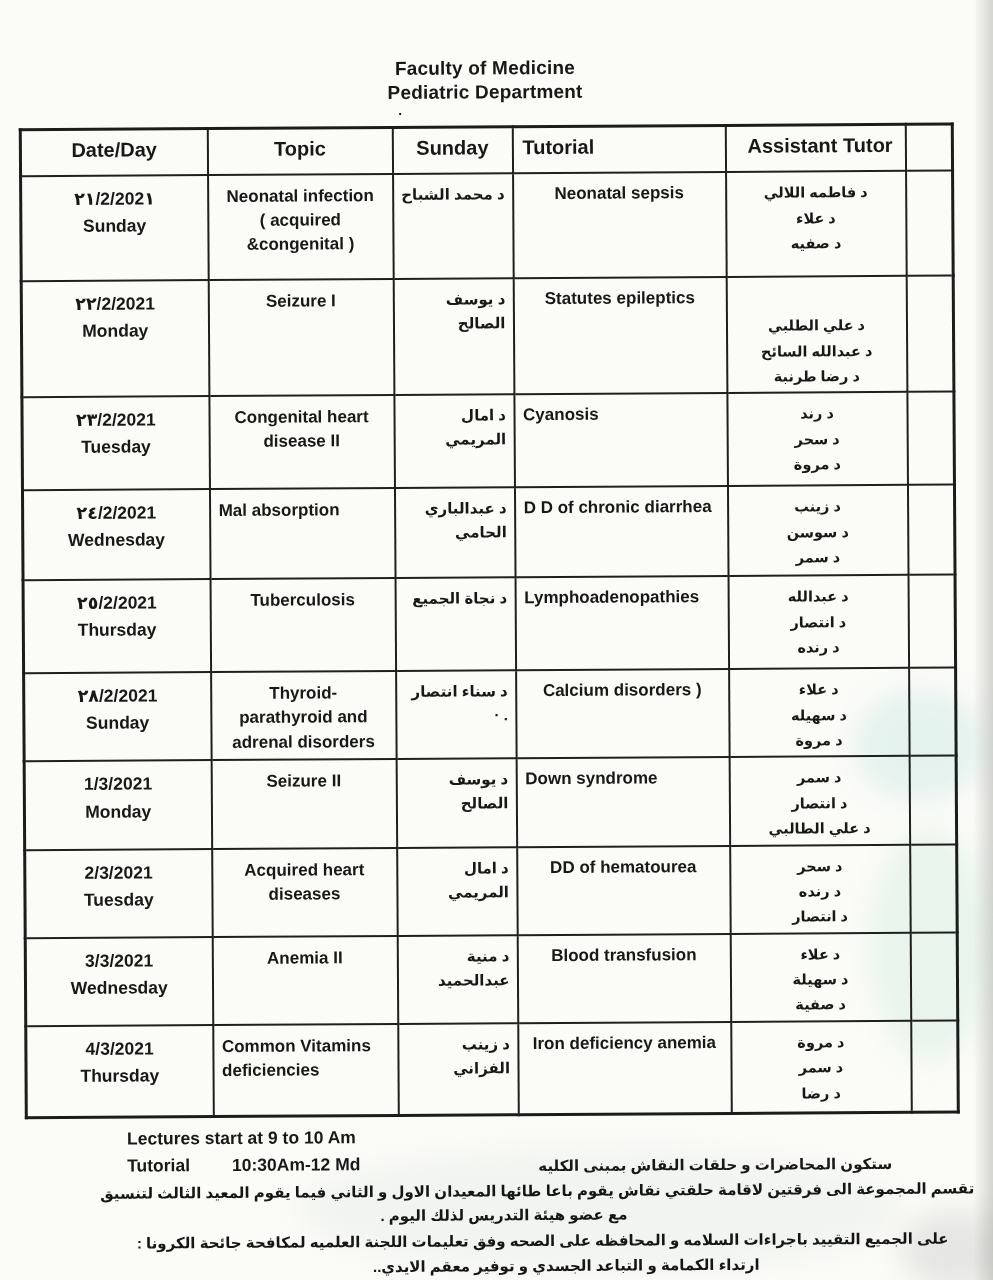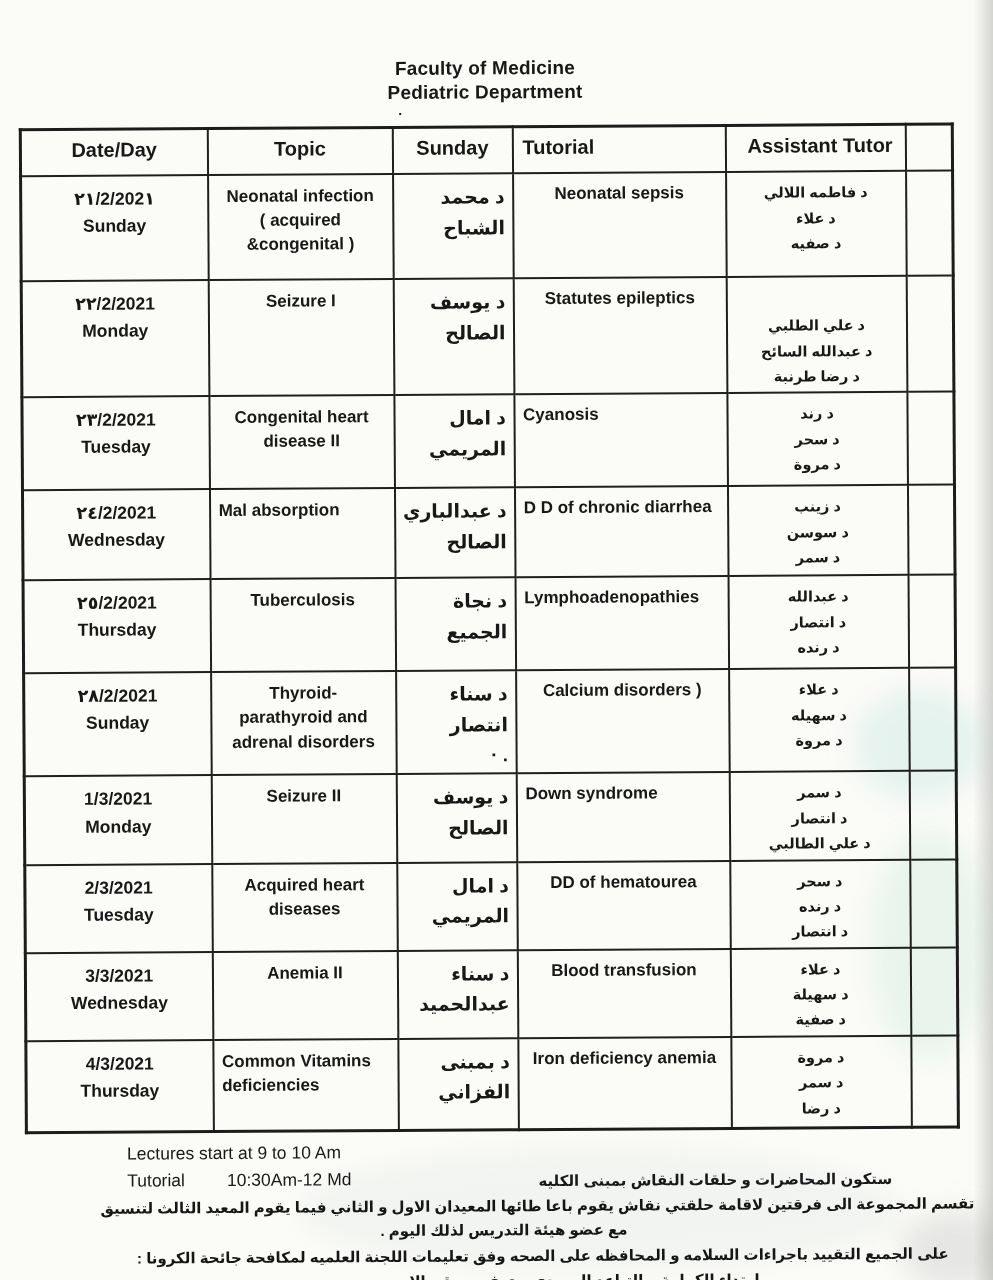--- a/index.html
+++ b/index.html
@@ -38,37 +38,37 @@
   table.sched { border: 3px solid #1c1c1c; }
 
   tr.hdr th { font-size: 20px; font-weight: 700; text-align: center;
     padding-top: 8px; height: 47px; box-sizing: border-box; }
   tr.hdr th.h-left { text-align: left; padding-left: 9px; }
   tr.hdr th.h-left2 { text-align: left; padding-left: 21px; }
 
   .c-date { text-align: center; font-size: 17.5px; font-weight: 700; line-height: 1.55; padding-top: 9px !important; }
   .c-topic { text-align: center; font-size: 17px; font-weight: 700; line-height: 1.42; white-space: pre-line; padding-top: 9px !important; }
   .c-topic.left { text-align: left; padding-left: 8px !important; }
-  .c-tutor { direction: rtl; text-align: right; font-size: 19px; font-weight: 700;
+  .c-tutor { direction: rtl; text-align: right; font-size: 15px; font-weight: 700;
     line-height: 1.6; white-space: pre-line; padding: 8px 7px 2px 4px !important; }
   .c-tutorial { text-align: center; font-size: 17px; font-weight: 700; padding-top: 10px !important; }
   .c-tutorial.left { text-align: left; padding-left: 8px !important; }
   .c-assist { direction: rtl; text-align: center; font-size: 14.5px; font-weight: 700;
     line-height: 1.75; white-space: pre-line; padding-top: 8px !important; }
   .c-assist.pushdown { padding-top: 36px !important; }
   .c-empty { }
 
   tr.r1  { height: 105px; } tr.r2  { height: 85px; } tr.r3  { height: 93px; }
   tr.r4  { height: 90px; }  tr.r5  { height: 93px; } tr.r6  { height: 77px; }
   tr.r7  { height: 85px; }  tr.r8  { height: 78px; } tr.r9  { height: 77px; }
   tr.r10 { height: 92px; }
 
   .footer { margin-top: 7px; }
   .foot-top { display: flex; justify-content: space-between; align-items: flex-end; padding: 0 108px 0 120px; }
-  .foot-left { font-size: 17.5px; font-weight: 400; line-height: 1.5; }
+  .foot-left { font-size: 17.5px; font-weight: 700; line-height: 1.5; }
   .foot-left .time-gap { display: inline-block; margin-left: 42px; }
   .foot-right { direction: rtl; font-size: 15px; font-weight: 700; padding-bottom: 1px; }
 
   .ar-para { direction: rtl; font-size: 15px; font-weight: 700; line-height: 1.62; color: #161616; }
   .ar-para.p1 { text-align: right; padding: 3px 26px 0 60px; }
   .ar-para.p2 { text-align: center; }
   .ar-para.p3 { text-align: right; padding: 2px 52px 0 40px; }
   .ar-para.p4 { text-align: center; transform: translateX(62px); }
   .ar-para.p5 { text-align: center; transform: translateX(48px); padding-top: 1px; }
 </style>
@@ -153,21 +153,21 @@
       <td class="c-empty"></td>
     </tr>
 
     <tr class="r4">
       <td class="c-date">
             <div>٢٤/2/2021</div>
             <div>Wednesday</div>
           </td>
       <td class="c-topic left">Mal absorption</td>
       <td class="c-tutor">د عبدالباري
-الصالح</td>
+الحامي</td>
       <td class="c-tutorial left">D D of chronic diarrhea</td>
       <td class="c-assist">د زينب
 د سوسن
 د سمر</td>
       <td class="c-empty"></td>
     </tr>
 
     <tr class="r5">
       <td class="c-date">
             <div>٢٥/2/2021</div>
@@ -227,36 +227,36 @@
 د انتصار</td>
       <td class="c-empty"></td>
     </tr>
 
     <tr class="r9">
       <td class="c-date">
             <div>3/3/2021</div>
             <div>Wednesday</div>
           </td>
       <td class="c-topic">Anemia II</td>
-      <td class="c-tutor">د سناء عبدالحميد</td>
+      <td class="c-tutor">د منية عبدالحميد</td>
       <td class="c-tutorial">Blood transfusion</td>
       <td class="c-assist">د علاء
 د سهيلة
 د صفية</td>
       <td class="c-empty"></td>
     </tr>
 
     <tr class="r10">
       <td class="c-date">
             <div>4/3/2021</div>
             <div>Thursday</div>
           </td>
       <td class="c-topic left">Common Vitamins
 deficiencies</td>
-      <td class="c-tutor">د بمبنى الفزاني</td>
+      <td class="c-tutor">د زينب الفزاني</td>
       <td class="c-tutorial">Iron deficiency anemia</td>
       <td class="c-assist">د مروة
 د سمر
 د رضا</td>
       <td class="c-empty"></td>
     </tr>
   </tbody>
     </table>
 
   <div class="footer">

